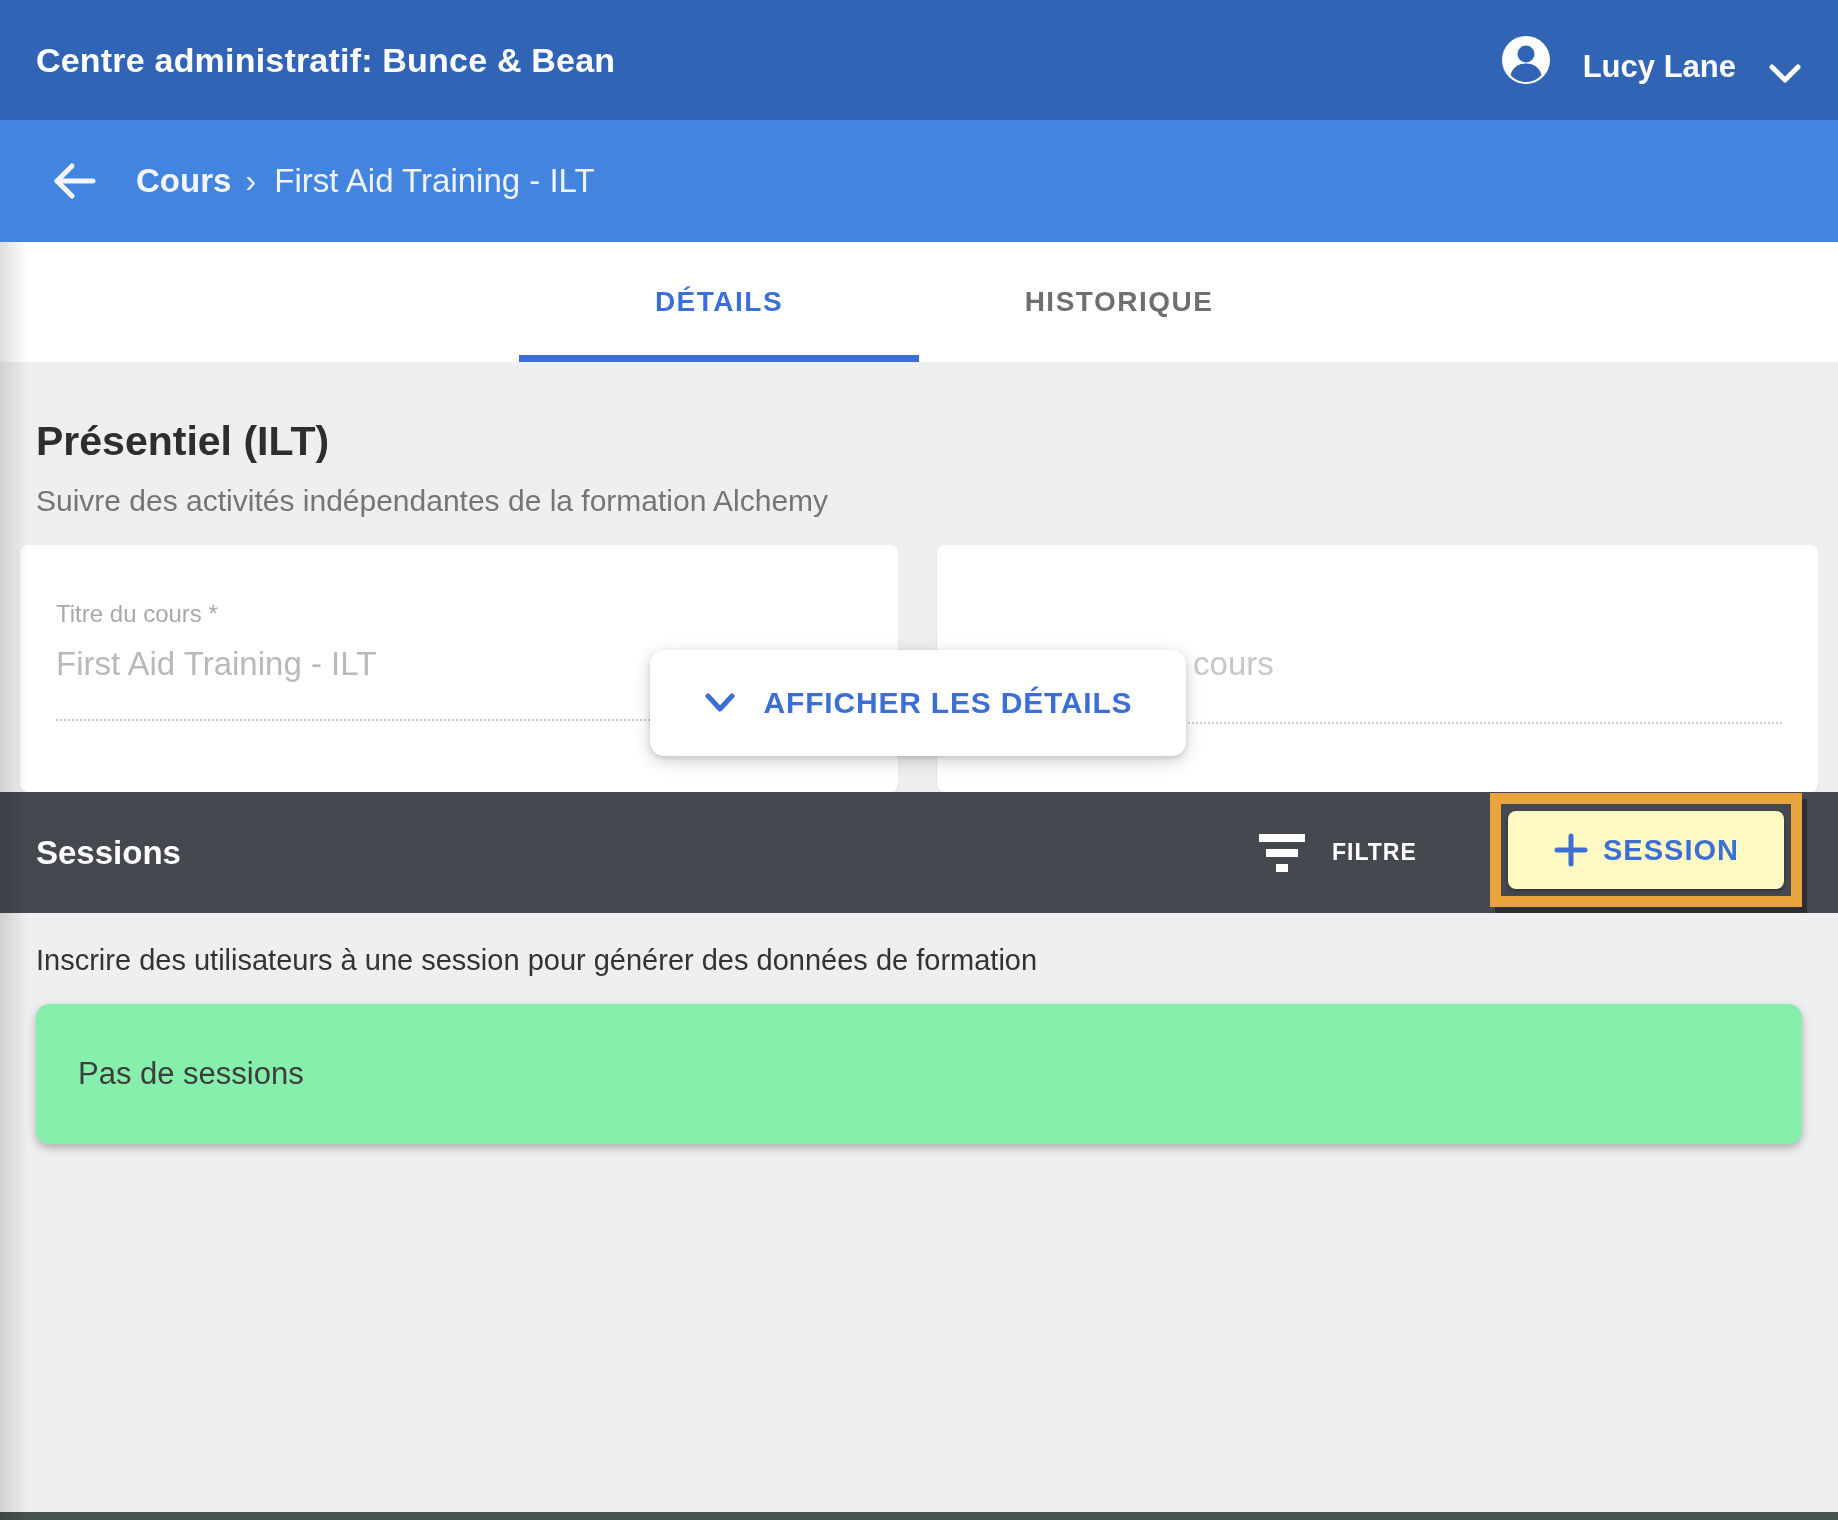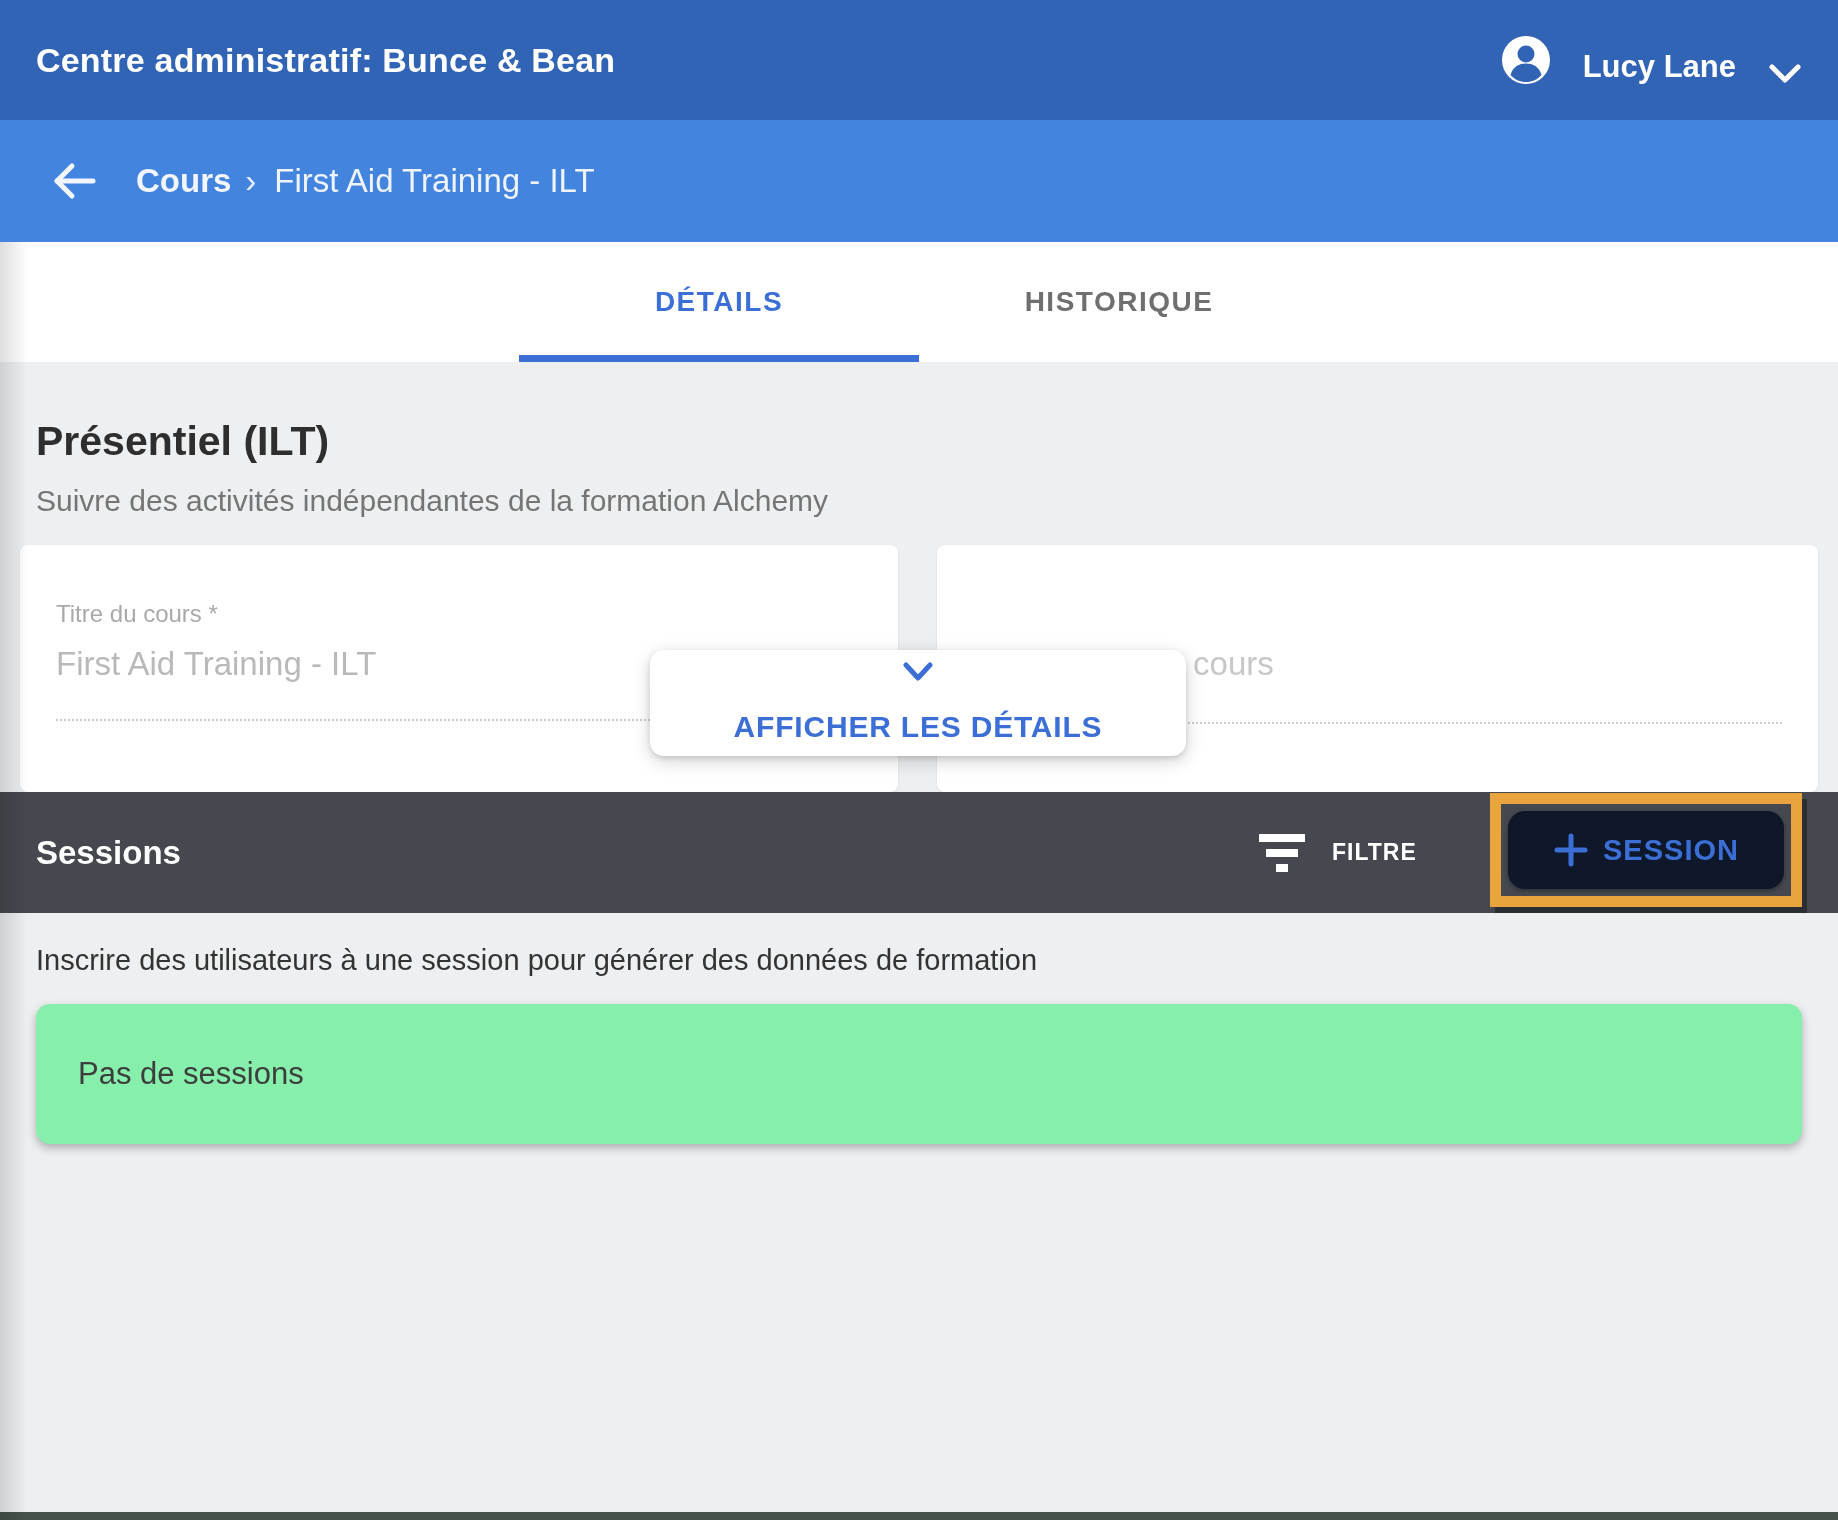--- a/index.html
+++ b/index.html
@@ -43,38 +43,38 @@
   .field-card.right { left:937px; width:881px; }
   .field-label { position:absolute; left:36px; top:55px; font-size:24px; color:#a9a9a9; }
   .field-value { position:absolute; left:36px; top:100px; font-size:33px; color:#b7b9bb; white-space:nowrap; }
   .field-placeholder { position:absolute; left:36px; top:100px; font-size:33px; color:#c5c7c9; white-space:nowrap; }
   .field-underline { position:absolute; left:36px; right:36px; border-bottom:2px dotted #cdcdcd; }
   .field-card.left  .field-underline { top:174px; }
   .field-card.right .field-underline { top:177px; }
 
   .details-toggle { position:absolute; left:650px; top:650px; width:536px; height:106px; background:#ffffff;
                     border:none; border-radius:14px; box-shadow:0 5px 18px rgba(0,0,0,0.18), 0 2px 5px rgba(0,0,0,0.12);
-                    display:flex; align-items:center; justify-content:center; gap:28px; cursor:pointer; z-index:3;flex-direction:column; }
+                    display:flex; align-items:center; justify-content:center; gap:28px; cursor:pointer; z-index:3; }
   .details-toggle-label { color:#3b6fd6; font-size:30px; font-weight:700; letter-spacing:.8px; font-family:"Liberation Sans", sans-serif; }
 
   
   .sessions-bar { position:absolute; left:0; top:792px; width:1838px; height:121px; background:#45494f; z-index:3; }
   .sessions-title { position:absolute; left:36px; top:0; height:121px; display:flex; align-items:center;
                     color:#ffffff; font-size:33px; font-weight:700; }
   .filter-btn { position:absolute; left:1258px; top:0; height:121px; display:flex; align-items:center; gap:26px; cursor:pointer; }
   .filter-icon { display:flex; flex-direction:column; align-items:center; gap:7px; width:48px; }
   .filter-icon .b1 { width:46px; height:8px; background:#ffffff; }
   .filter-icon .b2 { width:32px; height:8px; background:#ffffff; }
   .filter-icon .b3 { width:12px; height:8px; background:#ffffff; }
   .filter-label { color:#ffffff; font-size:23px; font-weight:700; letter-spacing:1px; }
 
   .session-highlight { position:absolute; left:1490px; top:1px; width:312px; height:114px;
                        border:11px solid #e9a43d; box-shadow:5px 6px 0 rgba(22,25,29,0.55);
                        display:flex; z-index:4; }
-  .add-session-btn { flex:1; margin:7px; background:#0f172a; border:none; border-radius:17px;
+  .add-session-btn { flex:1; margin:7px; background:#fef9c3; border:none; border-radius:8px;
                      display:flex; align-items:center; justify-content:center; gap:14px; cursor:pointer;
                      box-shadow:0 2px 4px rgba(0,0,0,0.35); }
   .add-session-label { color:#3b6fd6; font-size:29px; font-weight:700; letter-spacing:1px; font-family:"Liberation Sans", sans-serif; }
 
   
   .sessions-helper { position:absolute; left:36px; top:944px; font-size:29px; color:#333333; }
   .empty-card { position:absolute; left:36px; top:1004px; width:1766px; height:140px; background:#86efac;
                 border-radius:14px; box-shadow:0 4px 10px rgba(0,0,0,0.28);
                 display:flex; align-items:center; padding-left:42px; }
   .empty-card-text { font-size:31px; color:#3d3d3d; }

